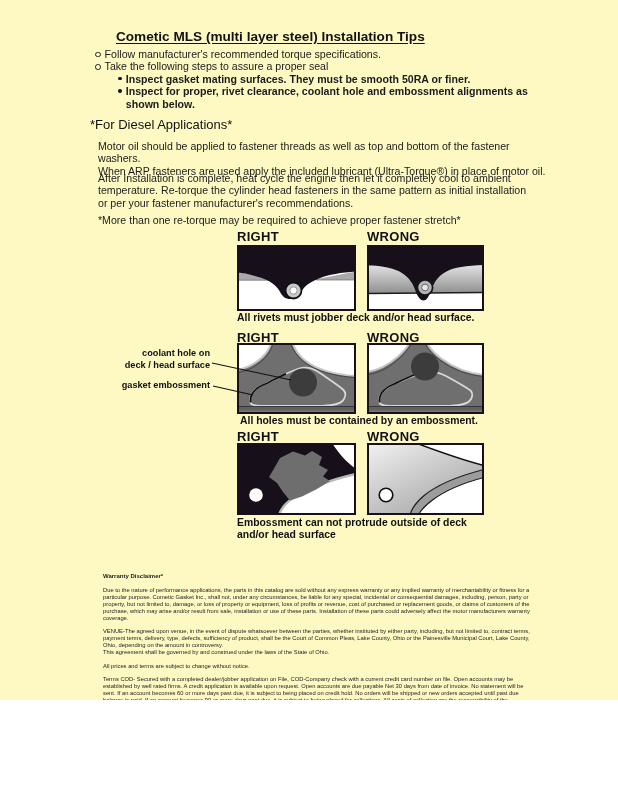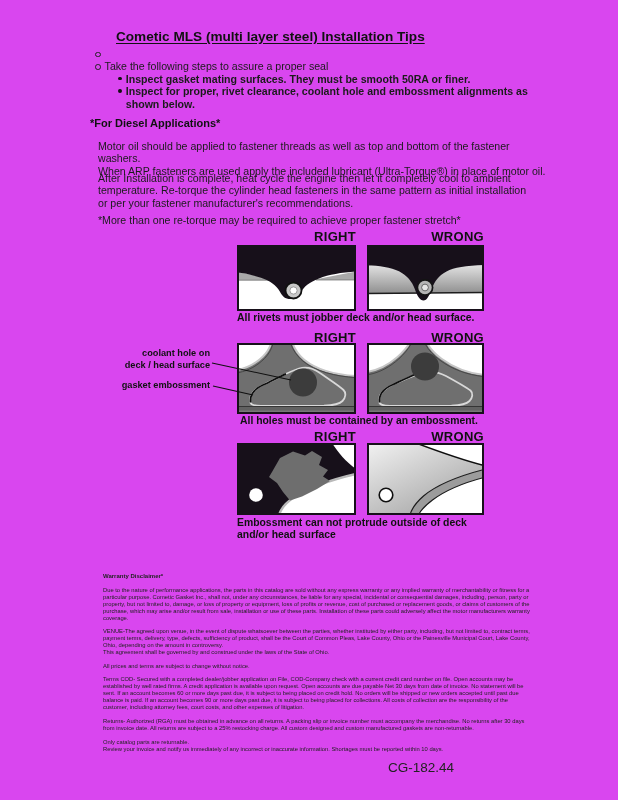--- a/index.html
+++ b/index.html
@@ -1,54 +1,55 @@
 <!DOCTYPE html>
 <html><head>
 <meta charset="utf-8">
 <style>
   html,body{margin:0;padding:0;background:#ffffff;}
   .page{
-    position:relative;width:618px;height:800px;background:#d946ef;overflow:hidden;
+    position:relative;width:618px;height:700px;background:#fef9c3;overflow:hidden;
     font-family:"Liberation Sans","DejaVu Sans",sans-serif;color:#1b1b1b;
   }
   .title{
     position:absolute;left:116px;top:29px;margin:0;
     font-size:13.6px;font-weight:bold;color:#111;
     text-decoration:underline;text-underline-offset:2px;
   }
   .bullets{position:absolute;left:95px;top:48px;width:450px;font-size:10.6px;line-height:12.4px;}
   .brow{display:flex;align-items:flex-start;height:12.4px;}
   .brow.sub{padding-left:23px;font-weight:bold;}
   .ring{flex:0 0 auto;width:3.6px;height:3.6px;border:1px solid #222;border-radius:50%;margin:3.6px 4px 0 0;}
   .dot{flex:0 0 auto;width:3.8px;height:3.8px;background:#111;border-radius:50%;margin:3.8px 4px 0 0;}
-  .diesel-heading{position:absolute;left:90px;top:117px;margin:0;font-size:11px;font-weight:bold;color:#111;}
+  .diesel-heading{position:absolute;left:90px;top:117px;margin:0;font-size:13px;font-weight:normal;color:#111;}
   .para{position:absolute;left:90px;width:452px;margin:8px;font-size:10.6px;line-height:12.4px;white-space:pre-line;}
   .para1{top:132px;}
   .para2{top:164px;}
   .note{top:206px;}
-  .dlabel{position:absolute;width:119px;margin:0;text-align:right;font-size:13px;font-weight:bold;color:#111;letter-spacing:0.3px;}
+  .dlabel{position:absolute;width:119px;margin:0;text-align:left;font-size:13px;font-weight:bold;color:#111;letter-spacing:0.3px;}
   .panel{position:absolute;display:block;}
   .caption{position:absolute;margin:0;font-size:10.4px;font-weight:bold;color:#111;line-height:11.6px;white-space:pre-line;}
   .callout{position:absolute;right:408px;margin:0;text-align:right;font-size:9.2px;font-weight:bold;color:#111;line-height:12px;white-space:pre-line;}
   .callout-lines{position:absolute;left:110px;top:340px;pointer-events:none;}
   .legal{position:absolute;left:103px;top:573px;width:430px;color:#222;}
   .legal p{margin:0 0 6.6px;font-size:5.8px;line-height:7px;white-space:pre-line;}
   .legal .legal-heading{font-size:6px;font-weight:bold;margin-bottom:6.6px;}
   .doc-code{position:absolute;left:388px;top:760px;font-size:13.5px;color:#222;}
 </style>
 </head>
 <body>
 
 <div class="page">
 
   <h1 class="title">Cometic MLS (multi layer steel) Installation Tips</h1>
 
   <div class="bullets">
     <div class="brow">
       <span class="ring"></span>
+      <span>Follow manufacturer's recommended torque specifications.</span>
     </div>
     <div class="brow">
       <span class="ring"></span>
       <span>Take the following steps to assure a proper seal</span>
     </div>
     <div class="brow sub">
       <span class="dot"></span>
       <span>Inspect gasket mating surfaces.  They must be smooth 50RA or finer.</span>
     </div>
     <div class="brow sub">

